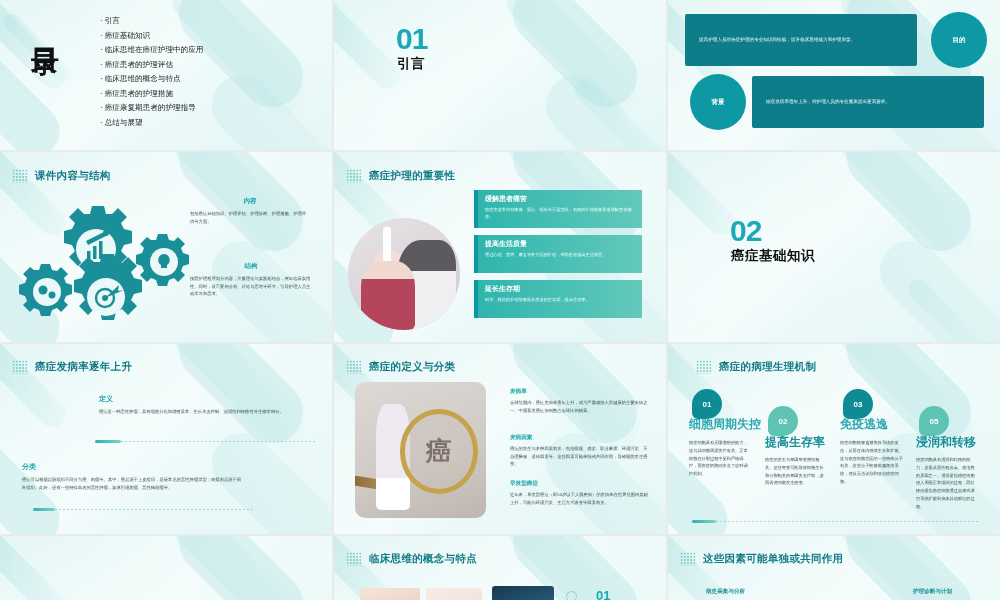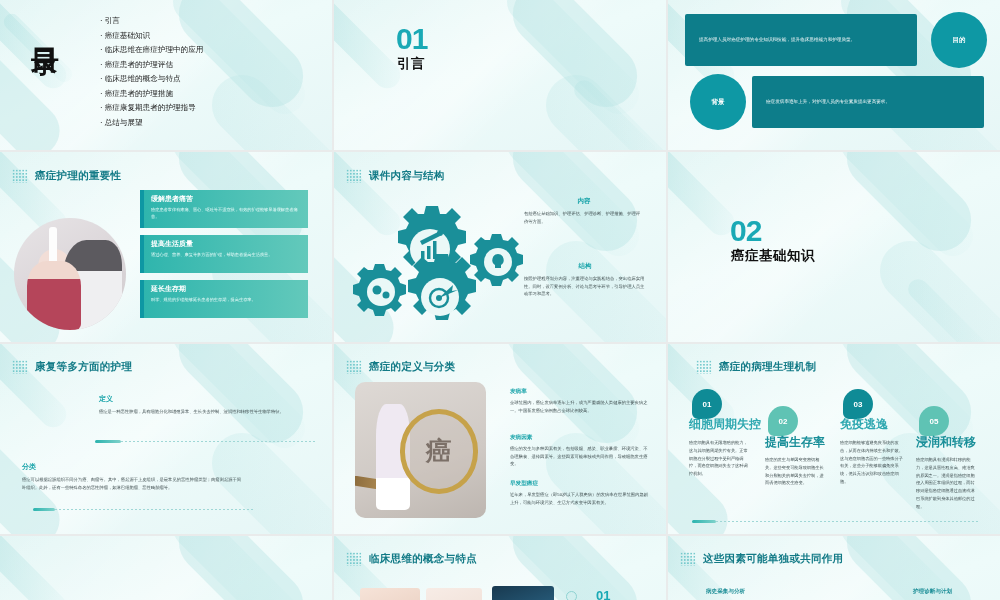--- a/index.html
+++ b/index.html
@@ -248,51 +248,20 @@
       <p>提高护理人员对癌症护理的专业知识和技能，提升临床思维能力和护理质量。</p>
     </div>
     <div class="tealcircle" style="right:13px; top:12px; width:56px; height:56px;">
       <span>目的</span>
     </div>
     <div class="tealbox" style="left:84px; top:76px; width:232px; height:52px;">
       <p>癌症发病率逐年上升，对护理人员的专业素质提出更高要求。</p>
     </div>
     <div class="tealcircle" style="left:22px; top:74px; width:56px; height:56px;">
       <span>背景</span>
-    </div>
-  </div>
-
-  <div class="slide">
-    <div class="bg-deco">
-      <div class="stripe s1"></div>
-        <div class="stripe s3"></div>
-      <div class="stripe s4"></div>
-        <div class="blob b1"></div>
-        <div class="blob b2"></div>
-    </div>
-    <div class="slide-head" style="left:12px; top:17px;">
-      <div class="dotgrid"></div>
-      <div class="slide-title">癌症护理的重要性</div>
-    </div>
-    <div class="photo-circle" style="left:14px; top:66px; width:112px; height:112px;">
-      <div class="pc-light"></div>
-      <div class="pc-person2"></div>
-      <div class="pc-person"></div>
-    </div>
-    <div class="imp-card" style="left:140px; top:38px; width:168px; height:38px;">
-      <h4>缓解患者痛苦</h4>
-      <p>癌症患者常伴有疼痛、恶心、呕吐等不适症状，有效的护理能够显著缓解患者痛苦。</p>
-    </div>
-    <div class="imp-card" style="left:140px; top:83px; width:168px; height:38px;">
-      <h4>提高生活质量</h4>
-      <p>通过心理、营养、康复等多方面的护理，帮助患者提高生活质量。</p>
-    </div>
-    <div class="imp-card" style="left:140px; top:128px; width:168px; height:38px;">
-      <h4>延长生存期</h4>
-      <p>科学、规范的护理能够延长患者的生存期，提高生存率。</p>
     </div>
   </div>
 
   <div class="slide">
     <div class="bg-deco">
       <div class="stripe s1"></div>
         <div class="stripe s3"></div>
       <div class="stripe s4"></div>
         <div class="blob b1"></div>
         <div class="blob b2"></div>
@@ -344,37 +313,68 @@
       <p>按照护理程序划分内容，注重理论与实践相结合，突出临床实用性。同时，设置案例分析、讨论与思考等环节，引导护理人员主动学习和思考。</p>
     </div>
   </div>
 
   <div class="slide">
     <div class="bg-deco">
       <div class="stripe s1"></div>
         <div class="stripe s3"></div>
       <div class="stripe s4"></div>
         <div class="blob b1"></div>
+        <div class="blob b2"></div>
+    </div>
+    <div class="slide-head" style="left:12px; top:17px;">
+      <div class="dotgrid"></div>
+      <div class="slide-title">癌症护理的重要性</div>
+    </div>
+    <div class="photo-circle" style="left:14px; top:66px; width:112px; height:112px;">
+      <div class="pc-light"></div>
+      <div class="pc-person2"></div>
+      <div class="pc-person"></div>
+    </div>
+    <div class="imp-card" style="left:140px; top:38px; width:168px; height:38px;">
+      <h4>缓解患者痛苦</h4>
+      <p>癌症患者常伴有疼痛、恶心、呕吐等不适症状，有效的护理能够显著缓解患者痛苦。</p>
+    </div>
+    <div class="imp-card" style="left:140px; top:83px; width:168px; height:38px;">
+      <h4>提高生活质量</h4>
+      <p>通过心理、营养、康复等多方面的护理，帮助患者提高生活质量。</p>
+    </div>
+    <div class="imp-card" style="left:140px; top:128px; width:168px; height:38px;">
+      <h4>延长生存期</h4>
+      <p>科学、规范的护理能够延长患者的生存期，提高生存率。</p>
+    </div>
+  </div>
+
+  <div class="slide">
+    <div class="bg-deco">
+      <div class="stripe s1"></div>
+        <div class="stripe s3"></div>
+      <div class="stripe s4"></div>
+        <div class="blob b1"></div>
         <div class="stripe s5"></div>
     </div>
     <div class="sec-num" style="left:62px; top:62px;">02</div>
     <div class="sec-name" style="left:63px; top:95px;">癌症基础知识</div>
   </div>
 
   <div class="slide">
     <div class="bg-deco">
       <div class="stripe s1"></div>
         <div class="stripe s3"></div>
       <div class="stripe s4"></div>
         <div class="blob b1"></div>
         <div class="blob b2"></div>
     </div>
     <div class="slide-head" style="left:12px; top:16px;">
       <div class="dotgrid"></div>
-      <div class="slide-title">康复等多方面的护理</div>
+      <div class="slide-title">癌症发病率逐年上升</div>
     </div>
 
     <div class="def-block" style="left:99px; top:50px; width:210px;">
       <h5>定义</h5>
       <p>癌症是一种恶性肿瘤，具有细胞分化和增殖异常、生长失去控制、浸润性和转移性等生物学特征。</p>
     </div>
     <div class="rule" style="left:95px; top:96px; width:26px;"></div>
     <div class="rule-dots" style="left:121px; top:97px; width:195px;"></div>
 
     <div class="def-block" style="left:22px; top:118px; width:222px;">

